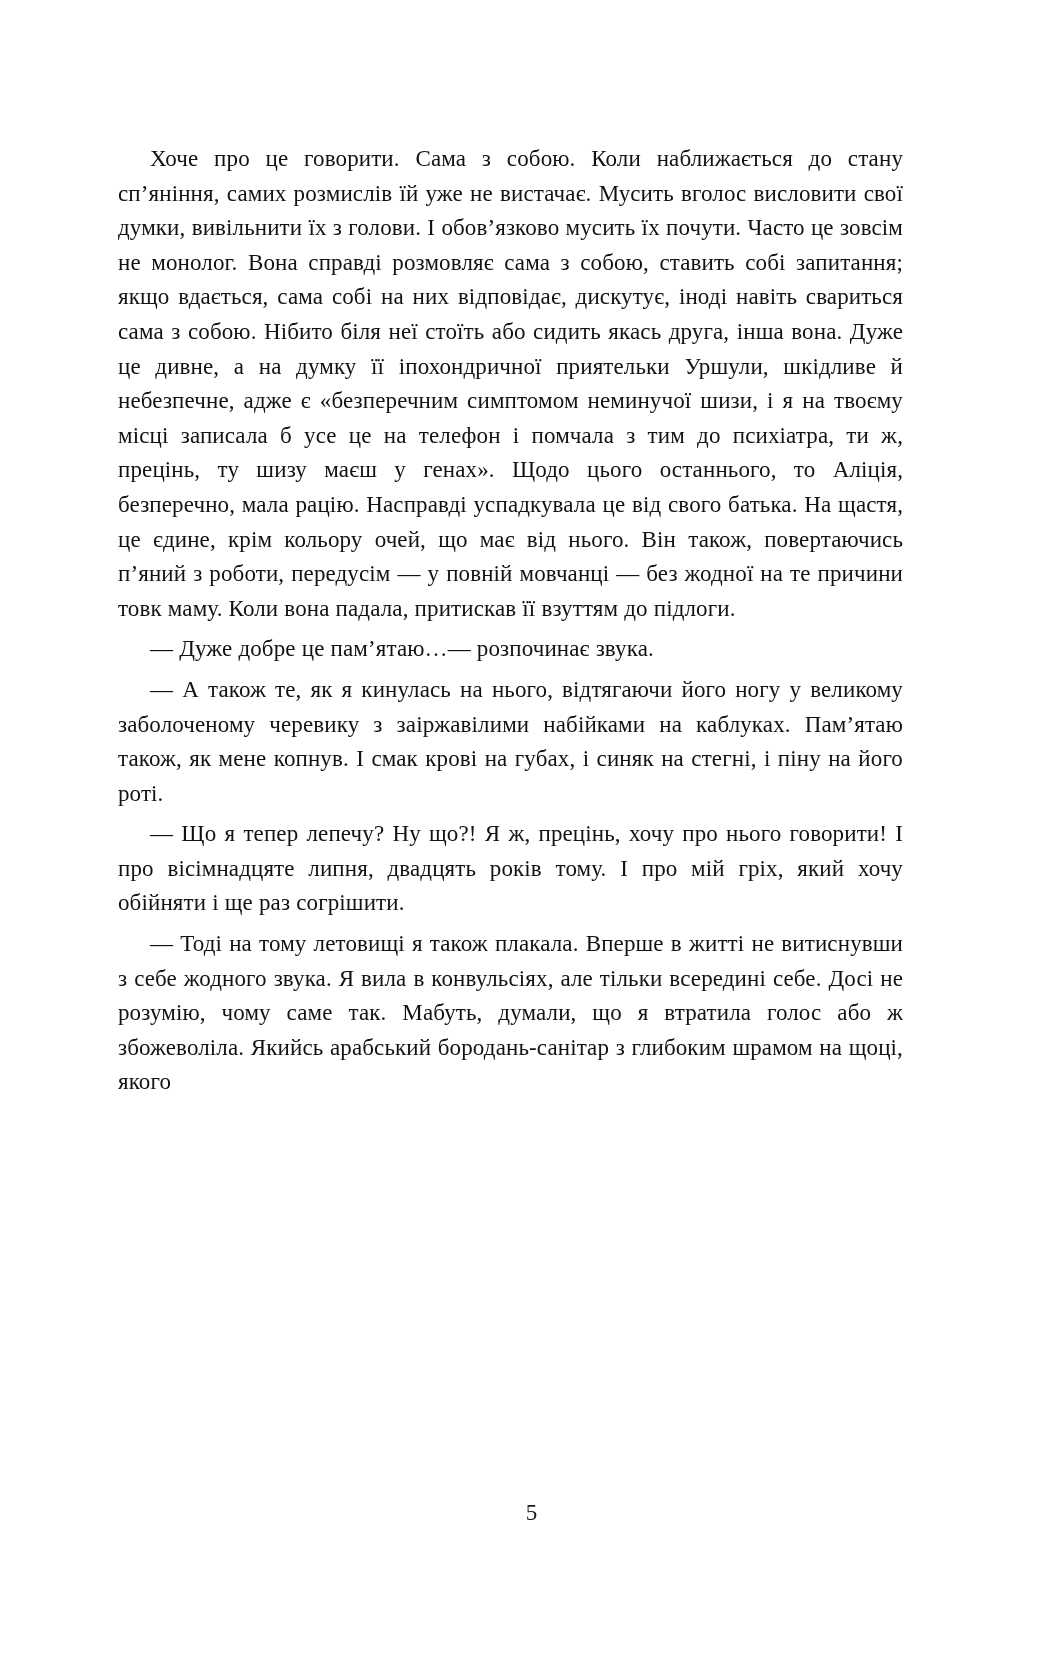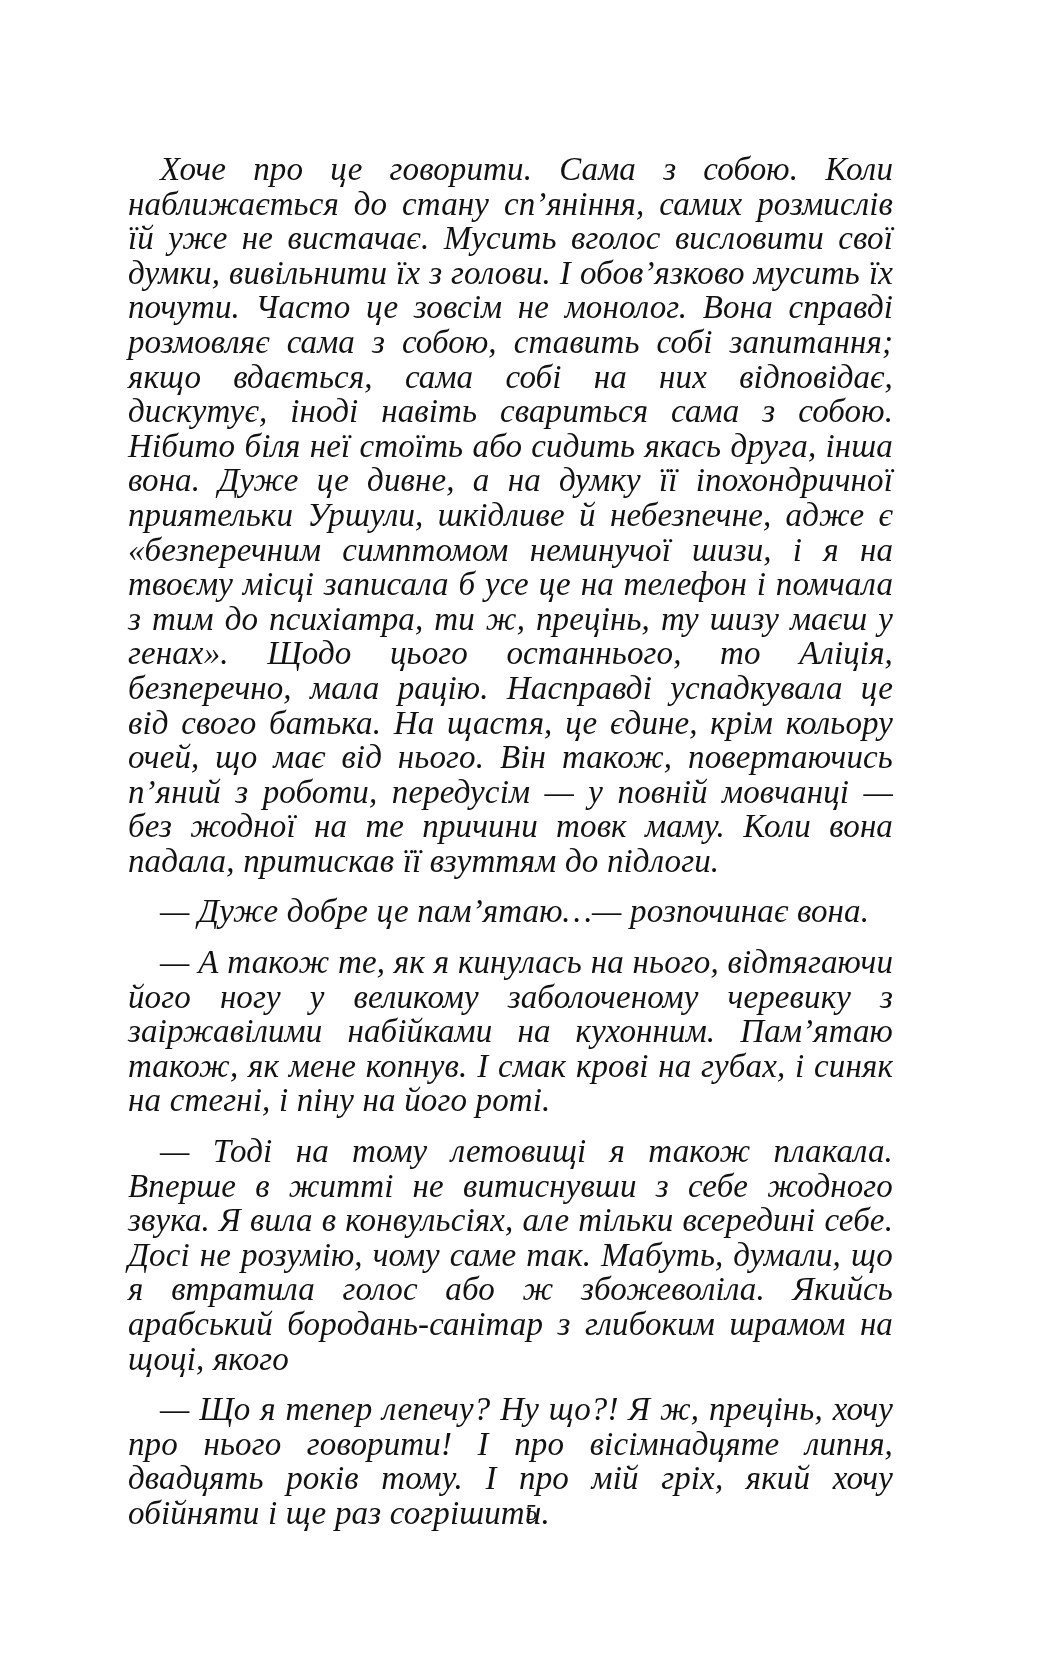--- a/index.html
+++ b/index.html
@@ -27,31 +27,30 @@
   }
 
   .text-block {
     position: absolute;
     left: 112px;
     top: 136px;
     width: 797px;
   }
 
   .para {
-    margin: 16px;
+    margin: 6px;
     text-align: justify;
     text-justify: inter-word;
     text-indent: 32px;
-    font-size: 33px;
+    font-size: 23px;
     line-height: 34.6px;
     letter-spacing: 0.12px;
     word-spacing: 0.2px;
     color: #121212;
     hyphens: manual;
-    font-style: italic;
     -webkit-hyphens: manual;
   }
 
   
   .para:last-child {
     margin-bottom: 0;
   }
 
   .folio {
     position: absolute;
@@ -65,21 +64,21 @@
     font-family: "Liberation Serif", "DejaVu Serif", serif;
   }
 </style>
 </head>
 <body>
 
 <div class="page">
 
   <div class="text-block">
     <p class="para">Хоче про це говорити. Сама з собою. Коли наближається до стану сп’яніння, самих розмислів їй уже не вистачає. Мусить вголос висловити свої думки, вивільнити їх з голови. І обов’язково мусить їх почути. Часто це зовсім не монолог. Вона справді розмовляє сама з собою, ставить собі запитання; якщо вдається, сама собі на них відповідає, дискутує, іноді навіть свариться сама з собою. Нібито біля неї стоїть або сидить якась друга, інша вона. Дуже це дивне, а на думку її іпохондричної приятельки Уршули, шкідливе й небезпечне, адже є «безперечним симптомом неминучої шизи, і я на твоєму місці записала б усе це на телефон і помчала з тим до психіатра, ти ж, прецінь, ту шизу маєш у генах». Щодо цього останнього, то Аліція, безперечно, мала рацію. Насправді успадкувала це від свого батька. На щастя, це єдине, крім кольору очей, що має від нього. Він також, повертаючись п’яний з роботи, передусім — у повній мовчанці — без жодної на те причини товк маму. Коли вона падала, притискав її взуттям до підлоги.</p>
-    <p class="para">— Дуже добре це пам’ятаю…— розпочинає вона.</p>
-    <p class="para">— А також те, як я кинулась на нього, відтягаючи його ногу у великому заболоченому черевику з заіржавілими набійками на кухонним. Пам’ятаю також, як мене копнув. І смак крові на губах, і синяк на стегні, і піну на його роті.</p>
+    <p class="para">— Дуже добре це пам’ятаю…— розпочинає звука.</p>
+    <p class="para">— А також те, як я кинулась на нього, відтягаючи його ногу у великому заболоченому черевику з заіржавілими набійками на каблуках. Пам’ятаю також, як мене копнув. І смак крові на губах, і синяк на стегні, і піну на його роті.</p>
+    <p class="para">— Що я тепер лепечу? Ну що?! Я ж, прецінь, хочу про нього говорити! І про вісімнадцяте липня, двадцять років тому. І про мій гріх, який хочу обійняти і ще раз согрішити.</p>
     <p class="para">— Тоді на тому летовищі я також плакала. Вперше в житті не витиснувши з себе жодного звука. Я вила в конвульсіях, але тільки всередині себе. Досі не розумію, чому саме так. Мабуть, думали, що я втратила голос або ж збожеволіла. Якийсь арабський бородань-санітар з глибоким шрамом на щоці, якого</p>
-    <p class="para">— Що я тепер лепечу? Ну що?! Я ж, прецінь, хочу про нього говорити! І про вісімнадцяте липня, двадцять років тому. І про мій гріх, який хочу обійняти і ще раз согрішити.</p>
   </div>
 
   <div class="folio">5</div>
 
 </div>
 
 </body></html>

